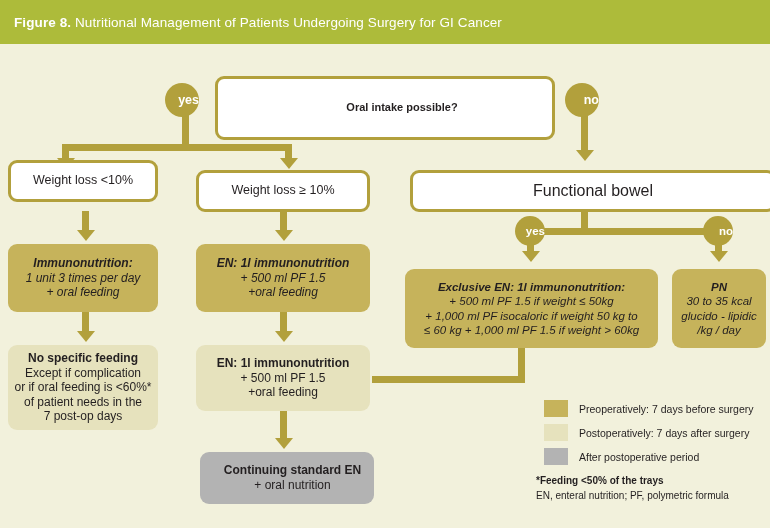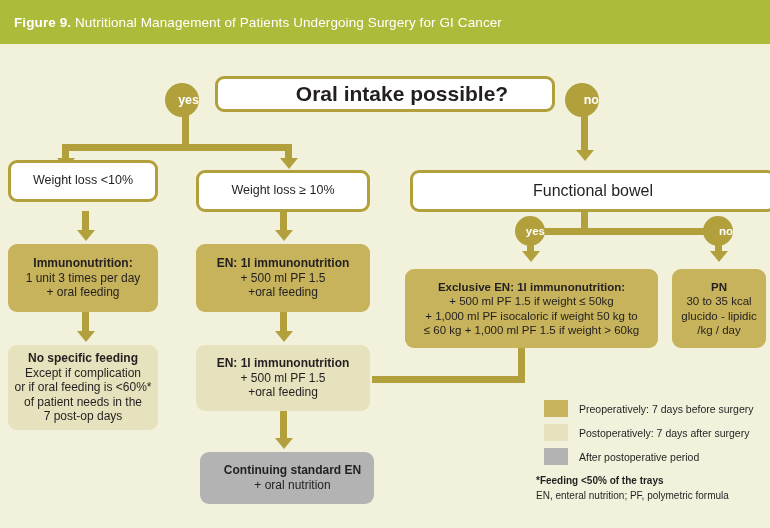--- a/index.html
+++ b/index.html
@@ -31,21 +31,21 @@
     align-items:center;justify-content:center;
     text-align:center;color:#231f20;
     line-height:1.22;
   }
   .node .t1{font-weight:bold;}
   .node .t{display:block;}
 
   .node.outline{
     background:#ffffff;border:3px solid #b2a03c;border-radius:9px;
   }
-  .node.dark{background:#c6b35b;border-radius:9px;}
+  .node.dark{background:#c6b35b;border-radius:9px;font-style:italic;}
   .node.light{background:#e6e2bd;border-radius:9px;}
   .node.grey{background:#b3b3b3;border-radius:9px;padding-left:11px;}
 
   
   .ln{position:absolute;background:#b2a03c;}
   .arrow{
     position:absolute;width:0;height:0;
     border-left:9px solid transparent;
     border-right:9px solid transparent;
     border-top:11px solid #b2a03c;
@@ -69,21 +69,21 @@
   .foot{margin-top:9px;font-size:10px;color:#231f20;line-height:1.45;}
   .foot .fb{font-weight:bold;}
 </style>
 </head>
 <body>
 
 <div id="canvas">
 
   <div class="header">
     <div class="header-text">
-      <b>Figure 9.</b><span> Nutritional Management of Patients Undergoing Surgery for GI Cancer</span>
+      <b>Figure 8.</b><span> Nutritional Management of Patients Undergoing Surgery for GI Cancer</span>
     </div>
   </div>
 
   <div class="ln" style="left:182px;top:110px;width:7px;height:38px;"></div>
 
   <div class="ln" style="left:62px;top:144px;width:230px;height:7px;"></div>
 
   <div class="ln" style="left:62px;top:144px;width:7px;height:17px;"></div>
   <div class="arrow" style="left:56.5px;top:158px;"></div>
 
@@ -111,21 +111,21 @@
 
   <div class="ln" style="left:280px;top:312px;width:7px;height:22px;"></div>
   <div class="arrow" style="left:274.5px;top:331px;"></div>
 
   <div class="ln" style="left:280px;top:411px;width:7px;height:30px;"></div>
   <div class="arrow" style="left:274.5px;top:438px;"></div>
 
   <div class="ln" style="left:518px;top:348px;width:7px;height:35px;"></div>
   <div class="ln" style="left:372px;top:376px;width:153px;height:7px;"></div>
 
-  <div class="node outline" style="left:215px;top:76px;width:340px;height:36px;font-size:21px;padding-left:34px;">
+  <div class="node outline" style="left:215px;top:76px;width:340px;height:64px;font-size:11px;padding-left:34px;">
     <span class="t t1">Oral intake possible?</span>
   </div>
 
   <div class="circ" style="left:165px;top:83px;">
     <span>yes</span>
   </div>
   <div class="circ" style="left:565px;top:83px;">
     <span>no</span>
   </div>
 

